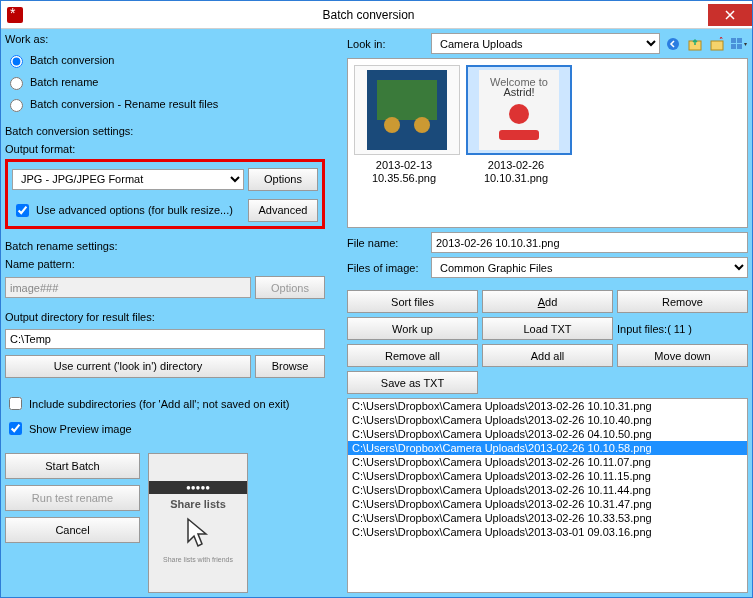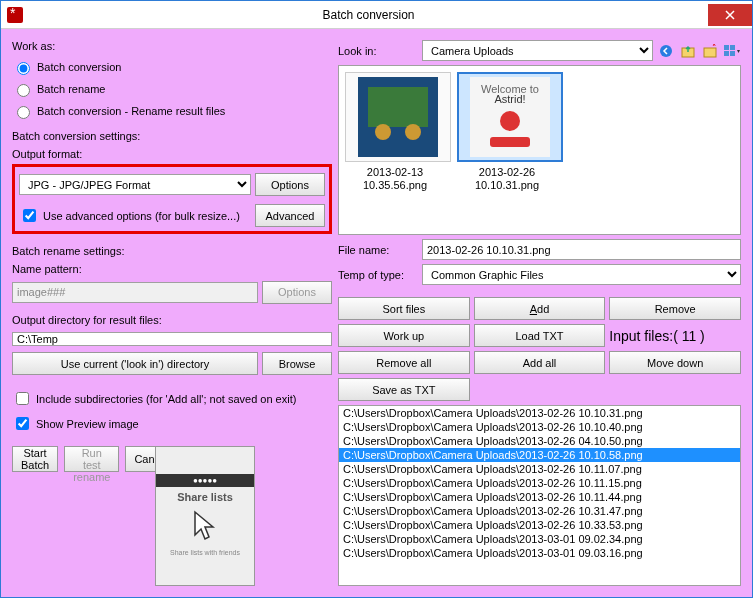--- a/index.html
+++ b/index.html
@@ -1,23 +1,23 @@
 <!DOCTYPE html>
 <html><head>
 <meta charset="utf-8">
 <style>
 * { box-sizing: border-box; font-family: "Segoe UI", Tahoma, sans-serif; font-size: 11px; }
 body { margin: 0; background: #fff; }
-.window { width: 753px; height: 598px; border: 1px solid #2e7cd6; background: #f0abfc; position: relative; }
+.window { width: 753px; height: 598px; border: 1px solid #2e7cd6; background: #7dd3fc; position: relative; }
 .titlebar { height: 28px; background: #fff; display: flex; align-items: center; border-bottom: 1px solid #d0d0d0; }
 .title-icon { width: 16px; height: 16px; margin: 0 6px; background: #b00; border-radius: 2px; position: relative; }
 .title-icon::after { content: "*"; color: #fff; position: absolute; left: 3px; top: -2px; font-size: 14px; }
 .title-text { flex: 1; text-align: center; font-size: 12px; }
 .close-btn { width: 44px; height: 22px; background: #c9302c; color: #fff; display: flex; align-items: center; justify-content: center; font-size: 14px; cursor: pointer; }
-.body { display: flex; height: calc(100% - 28px); padding: 11px; gap: 6px; justify-content: space-between; }
+.body { display: flex; height: calc(100% - 28px); padding: 4px; gap: 22px; justify-content: space-between; }
 .left-col { width: 320px; display: flex; flex-direction: column; gap: 4px; }
 .right-col { flex: 1; display: flex; flex-direction: column; gap: 4px; }
 .group-label { margin-bottom: 2px; }
 .radio-row, .check-row { display: flex; align-items: center; gap: 4px; padding: 1px 0; }
 .inline-row { display: flex; align-items: center; gap: 4px; margin-top: 2px; }
 select, input[type=text] { height: 21px; border: 1px solid #a0a0a0; background: #fff; padding: 0 4px; font-size: 11px; }
 input:disabled, select.disabled { background: #f0f0f0; color: #888; }
 button { height: 23px; border: 1px solid #999; background: linear-gradient(#fdfdfd,#e3e3e3); padding: 0 8px; font-size: 11px; cursor: pointer; }
 button:disabled { color: #999; }
 .btn-wide { width: 70px; }
@@ -34,23 +34,23 @@
 .thumb-label { line-height: 1.2; word-break: break-word; }
 .lbl-col { width: 80px; }
 .field-row { display: flex; align-items: center; gap: 4px; }
 .btn-grid { display: grid; grid-template-columns: repeat(3, 1fr); gap: 4px; }
 .btn-grid button { width: 100%; }
 .file-list { border: 1px solid #a0a0a0; background: #fff; flex: 1; overflow: auto; font-family: "Segoe UI", sans-serif; }
 .file-row { padding: 0 4px; white-space: nowrap; font-size: 11px; line-height: 14px; }
 .file-row.sel { background: #1e90ff; color: #fff; }
 .preview { width: 100px; height: 140px; border: 1px solid #999; background: #eee; display: flex; flex-direction: column; align-items: center; justify-content: center; font-size: 9px; color: #555; }
 .left-bottom { display: flex; gap: 8px; align-items: flex-start; }
-.left-btn-col { display: flex; flex-direction: row; gap: 6px; width: 135px; }
+.left-btn-col { display: flex; flex-direction: column; gap: 6px; width: 135px; }
 .left-btn-col button { width: 100%; height: 26px; }
-.input-files-label { font-size: 14px; }
+.input-files-label { font-size: 11px; }
 svg { display: block; }
 </style>
 </head>
 <body>
 
 <div class="window">
   <div class="titlebar">
     <span class="title-icon"></span>
     <span class="title-text">Batch conversion</span>
     <div class="close-btn">
@@ -198,21 +198,21 @@
             </div>
           <div class="thumb-label">2013-02-26 10.10.31.png</div>
         </div>
       </div>
 
       <div class="field-row">
         <span class="lbl-col">File name:</span>
         <input type="text" style="flex: 1 1 0%;" value="2013-02-26 10.10.31.png">
       </div>
       <div class="field-row">
-        <span class="lbl-col">Temp of type:</span>
+        <span class="lbl-col">Files of image:</span>
         <select style="flex:1"><option>Common Graphic Files</option></select>
       </div>
 
       <div style="height:4px"></div>
       <div class="btn-grid">
         <button>Sort files</button>
         <button><u>A</u>dd</button>
         <button>Remove</button>
         <button>Work up</button>
         <button>Load TXT</button>
@@ -226,18 +226,17 @@
       <div class="file-list" id="file-list">
           <div class="file-row">C:\Users\Dropbox\Camera Uploads\2013-02-26 10.10.31.png</div>
           <div class="file-row">C:\Users\Dropbox\Camera Uploads\2013-02-26 10.10.40.png</div>
           <div class="file-row">C:\Users\Dropbox\Camera Uploads\2013-02-26 04.10.50.png</div>
           <div class="file-row sel">C:\Users\Dropbox\Camera Uploads\2013-02-26 10.10.58.png</div>
           <div class="file-row">C:\Users\Dropbox\Camera Uploads\2013-02-26 10.11.07.png</div>
           <div class="file-row">C:\Users\Dropbox\Camera Uploads\2013-02-26 10.11.15.png</div>
           <div class="file-row">C:\Users\Dropbox\Camera Uploads\2013-02-26 10.11.44.png</div>
           <div class="file-row">C:\Users\Dropbox\Camera Uploads\2013-02-26 10.31.47.png</div>
           <div class="file-row">C:\Users\Dropbox\Camera Uploads\2013-02-26 10.33.53.png</div>
-          <div class="file-row">C:\Users\Dropbox\Camera Uploads\2013-03-01 09.02.34.png</div>
           <div class="file-row">C:\Users\Dropbox\Camera Uploads\2013-03-01 09.03.16.png</div>
         </div>
     </div>
   </div>
 </div>
 
 </body></html>

